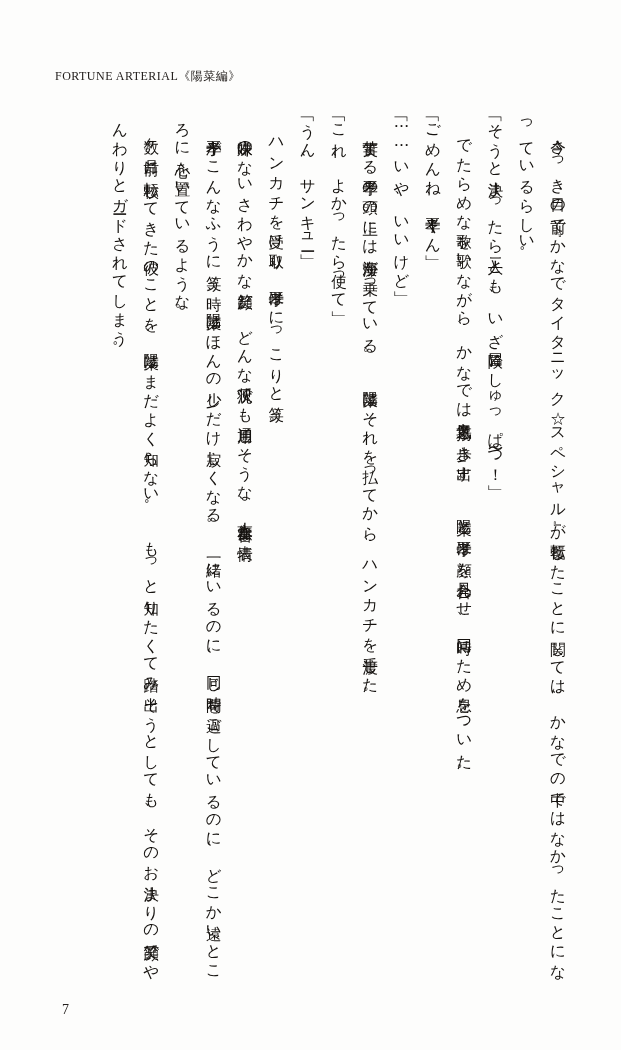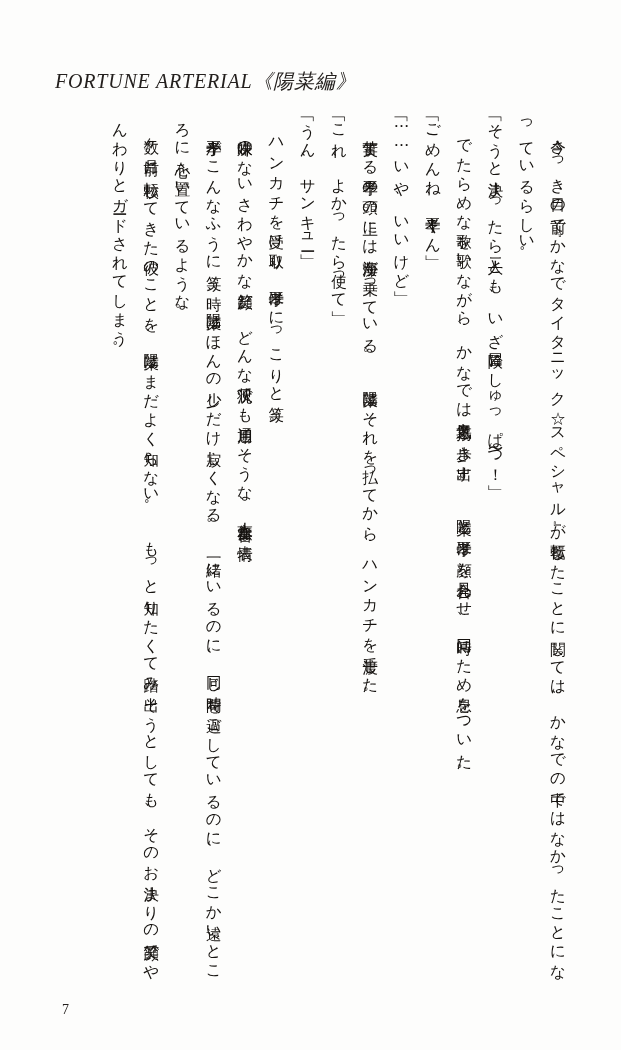--- a/index.html
+++ b/index.html
@@ -22,26 +22,25 @@
     width: 621px;
     height: 1050px;
     background: #fdfdfc;
   }
 
   
   .running-header {
     position: absolute;
     left: 55px;
     top: 68px;
-    font-size: 20px;
+    font-size: 12px;
     letter-spacing: 0.04em;
     color: #24201e;
     font-family: "Liberation Serif", "DejaVu Serif", serif;
     white-space: nowrap;
-    font-style: italic;
   }
   .running-header .series {
     font-variant: small-caps;
   }
   .running-header .volume {
     font-family: "DejaVu Serif", serif;
   }
 
   
   .text-block {

